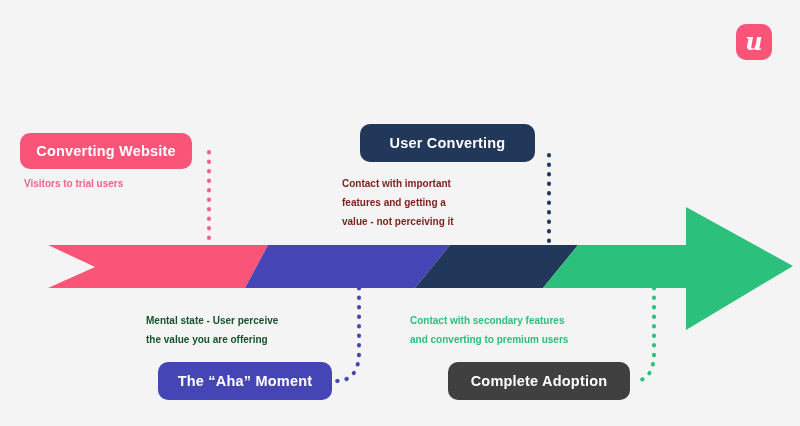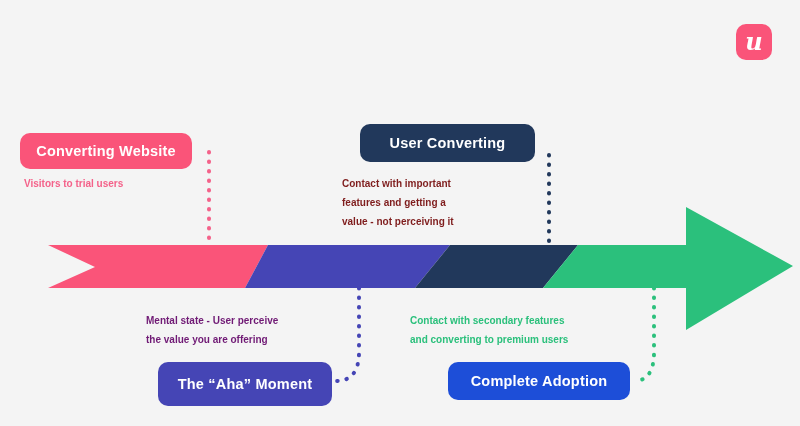--- a/index.html
+++ b/index.html
@@ -77,48 +77,48 @@
     height: 36px; min-width: 172px;
     background: #fa5479;
   }
   #pill-user-activation {
     left: 360px; top: 124px;
     height: 38px; min-width: 175px;
     background: #21385b;
   }
   #pill-aha-moment {
     left: 158px; top: 362px;
-    height: 44px; min-width: 174px;
+    height: 38px; min-width: 174px;
     background: #4545b5;
   }
   #pill-complete-adoption {
     left: 448px; top: 362px;
     height: 38px; min-width: 182px;
-    background: #1d4ed8;
+    background: #404040;
   }
 
   
   .caption {
     position: absolute;
     font-size: 10px;
     font-weight: bold;
     line-height: 19px;
     white-space: pre-line;
   }
   #caption-converting-website {
     left: 24px; top: 174px;
     color: #f4628a;
   }
   #caption-user-activation {
     left: 342px; top: 174px;
     color: #7f1d1d;
   }
   #caption-aha-moment {
     left: 146px; top: 311px;
-    color: #701a75;
+    color: #14532d;
   }
   #caption-complete-adoption {
     left: 410px; top: 311px;
     color: #2bc07c;
   }
 
   
   #connectors {
     position: absolute;
     left: 0; top: 0;

